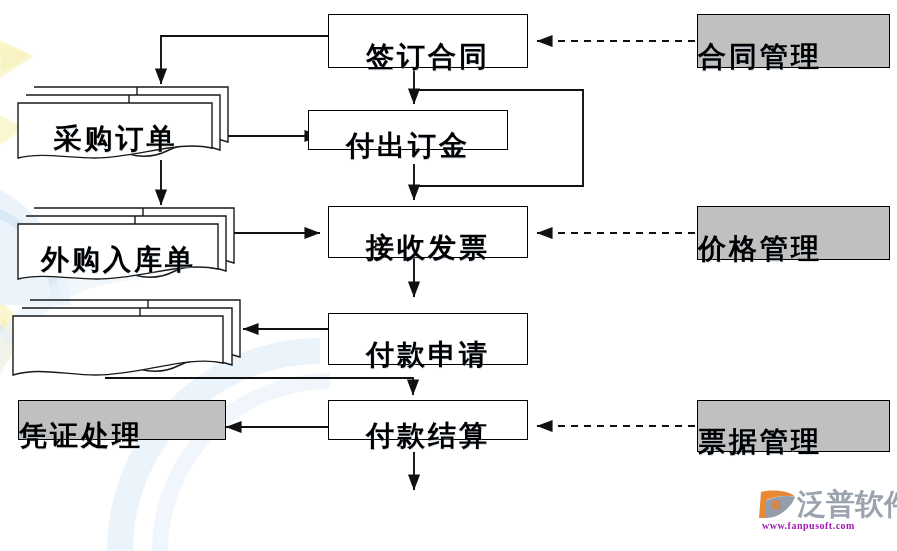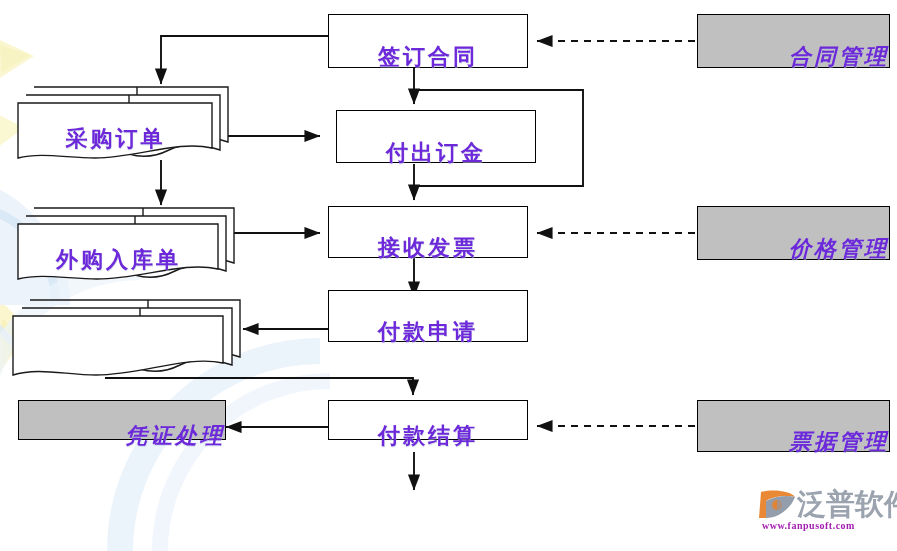--- a/index.html
+++ b/index.html
@@ -10,22 +10,22 @@
     font-family:"Liberation Serif","DejaVu Serif",serif;
     overflow:hidden;
   }
   #canvas{position:relative;width:897px;height:551px;overflow:hidden;background:#fff;}
 
   
   .bg-layer{position:absolute;left:0;top:0;width:897px;height:551px;pointer-events:none;}
 
   
   .node-label{
-    color:#6d28d9;
-    font-size:22px;
+    color:#000000;
+    font-size:28px;
     font-weight:700;
     letter-spacing:3px;
     white-space:nowrap;
     font-family:"Liberation Serif","DejaVu Serif",serif;
     text-shadow:0.5px 0.5px 0 rgba(180,200,220,.55);
     margin-top:32px;
   }
 
   
   .proc{
@@ -34,23 +34,22 @@
     border:1.6px solid #000000;
     display:flex;align-items:center;justify-content:center;
     box-sizing:border-box;
   }
 
   
   .mod{
     position:absolute;
     background:#C0C0C0;
     border:1.6px solid #000000;
-    display:flex;align-items:center;justify-content:flex-end;
+    display:flex;align-items:center;justify-content:flex-start;
     box-sizing:border-box;
-    font-style:italic;
   }
 
   
   .docstack{position:absolute;}
   .docstack svg{position:absolute;left:0;top:0;overflow:visible;}
   .docstack .doc-label{
     position:absolute;
     display:flex;align-items:center;justify-content:center;
     pointer-events:none;
   }
@@ -131,29 +130,29 @@
       <path d="M 328 427 L 226 427" marker-end="url(#ah)"></path>
 
       <path d="M 414 452 L 414 490" marker-end="url(#ah)"></path>
     </g>
   </svg>
 
   <div class="proc" style="left:328px;top:14px;width:200px;height:54px;">
     <span class="node-label">签订合同</span>
   </div>
 
-  <div class="proc" style="left:336px;top:110px;width:200px;height:53px;text-align:right;">
+  <div class="proc" style="left:308px;top:110px;width:200px;height:40px;text-align:right;">
     <span class="node-label">付出订金</span>
   </div>
 
   <div class="proc" style="left:328px;top:206px;width:200px;height:52px;text-align:right;">
     <span class="node-label">接收发票</span>
   </div>
 
-  <div class="proc" style="left:328px;top:290px;width:200px;height:52px;">
+  <div class="proc" style="left:328px;top:313px;width:200px;height:52px;">
     <span class="node-label">付款申请</span>
   </div>
 
   <div class="proc" style="left:328px;top:400px;width:200px;height:40px;">
     <span class="node-label">付款结算</span>
   </div>
 
 
   <div class="mod" style="left:697px;top:14px;width:193px;height:54px;">
     <span class="node-label">合同管理</span>

